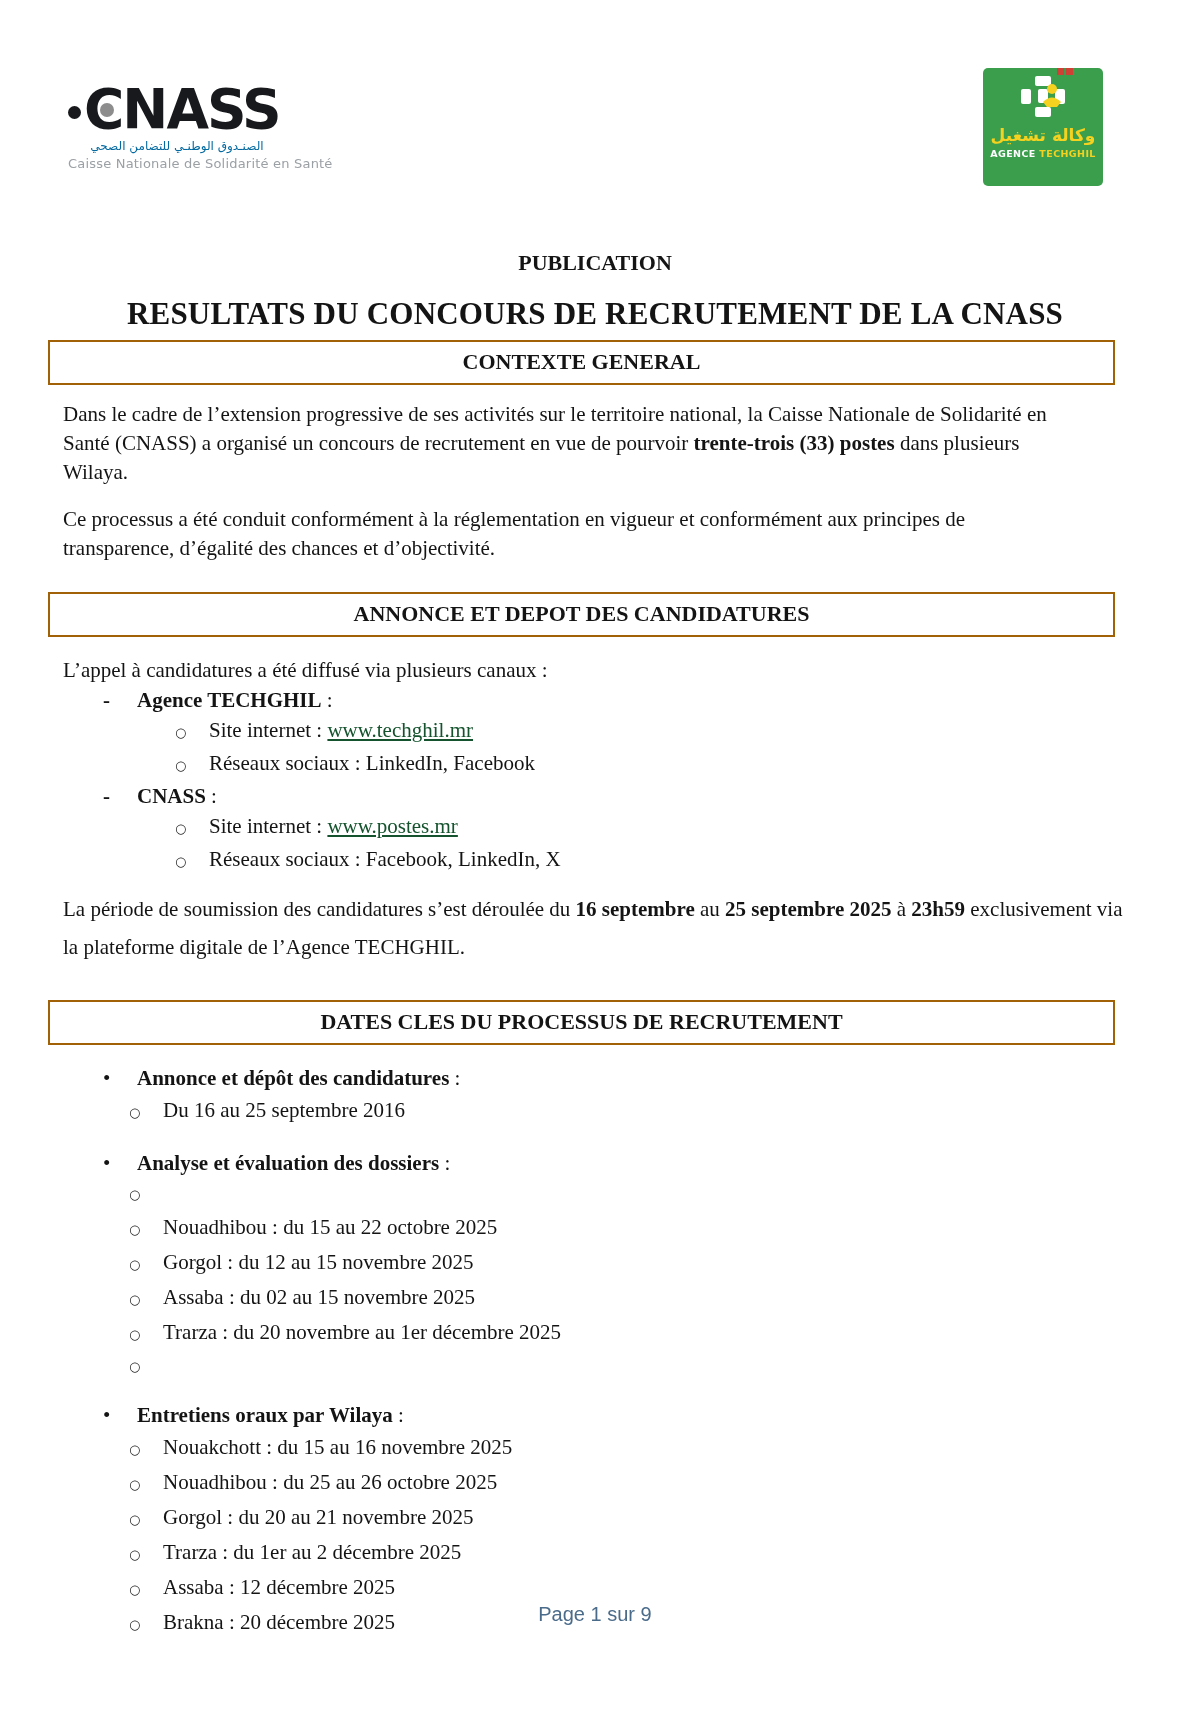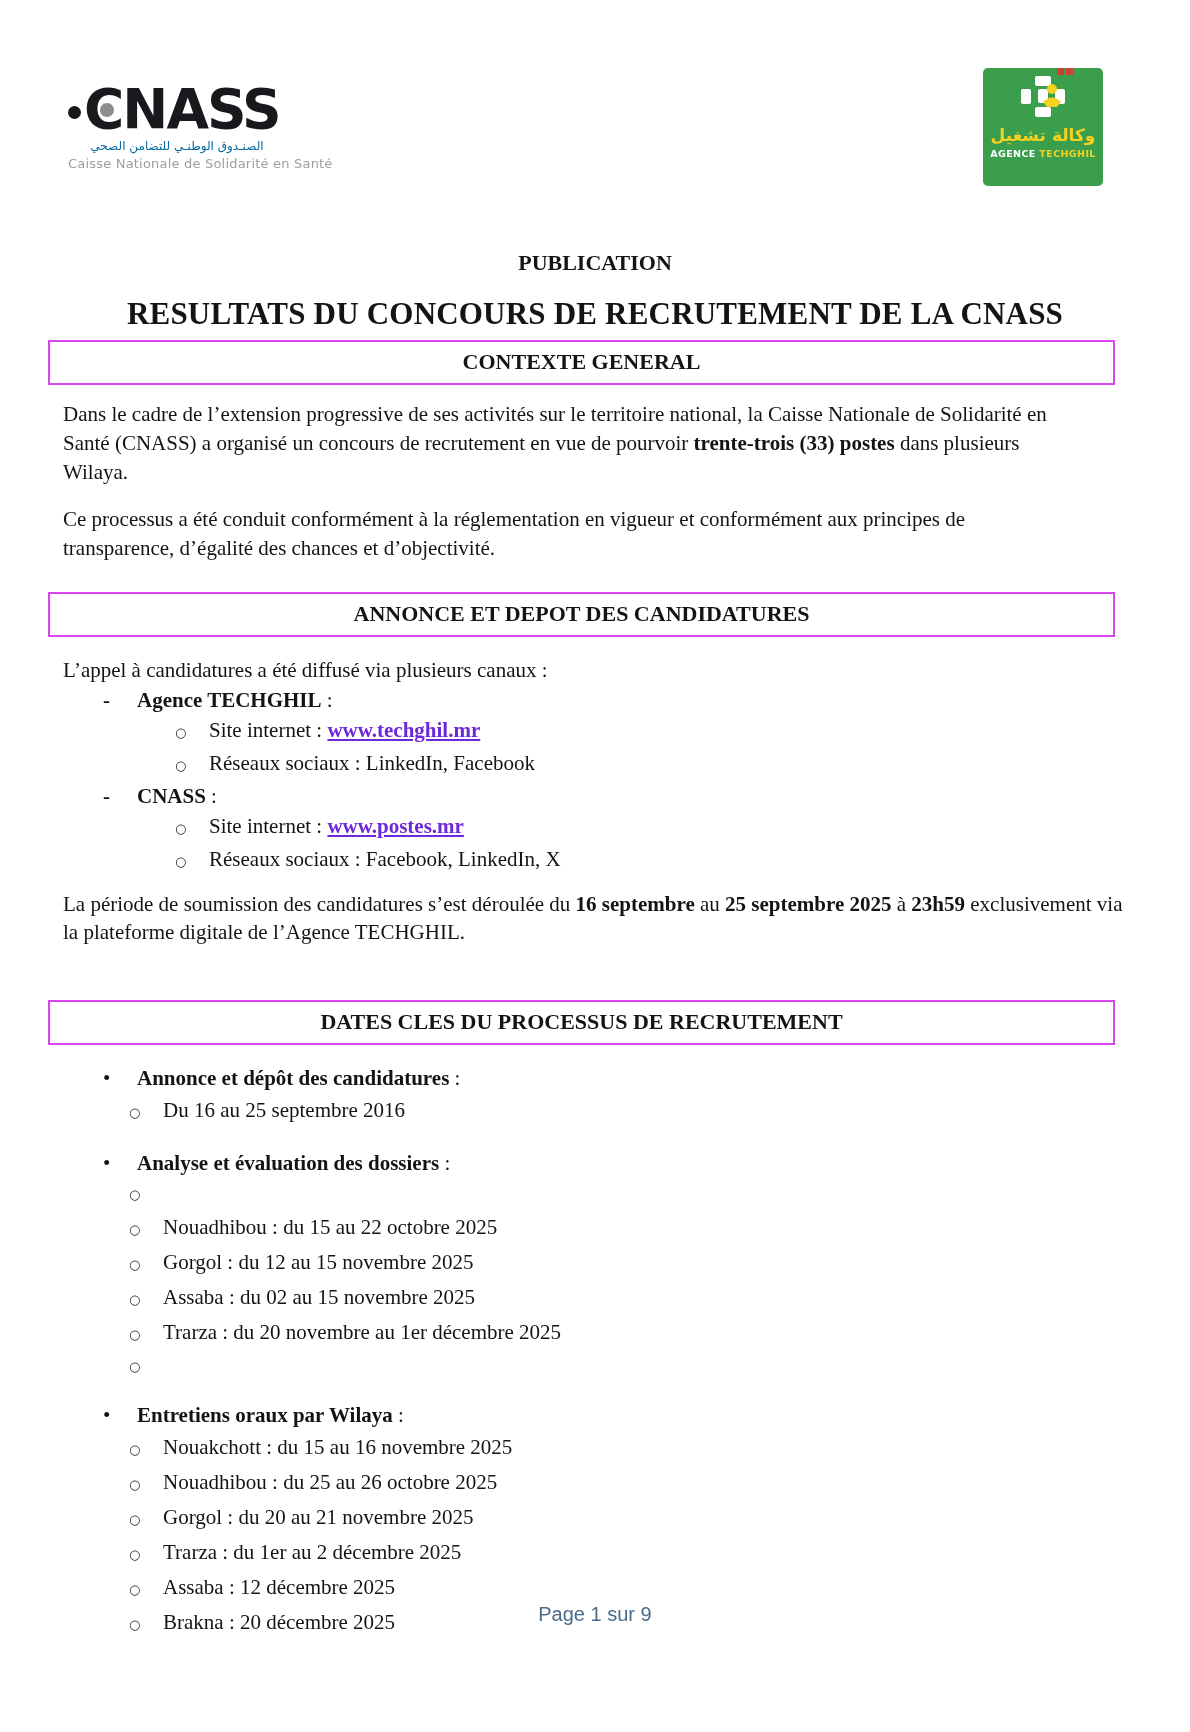--- a/index.html
+++ b/index.html
@@ -22,36 +22,36 @@
   .tg-ar{font-family:"DejaVu Sans",sans-serif;color:#f4d21f;font-weight:bold;font-size:17px;line-height:1;margin-top:3px;}
   .tg-line{font-family:"DejaVu Sans",sans-serif;font-size:9.5px;font-weight:bold;letter-spacing:.4px;margin-top:4px;}
   .tg-agence{color:#ffffff;} .tg-name{color:#f4d21f;}
 
   
   .kicker{position:absolute;top:250px;left:0;width:100%;text-align:center;
           font-size:22px;font-weight:bold;}
   .doc-title{position:absolute;top:296px;left:0;width:100%;text-align:center;
              font-size:31px;font-weight:bold;letter-spacing:.2px;}
 
-  .secbox{position:absolute;left:48px;width:1067px;border:2px solid #d946ef;background:#fff;
+  .secbox{position:absolute;left:48px;width:1067px;border:2px solid #a16207;background:#fff;
           text-align:center;font-weight:bold;font-size:22px;padding:7px 0 8px;box-sizing:border-box;}
   .secbox.b1{top:340px;} .secbox.b2{top:592px;} .secbox.b3{top:1000px;}
 
   .para{position:absolute;left:63px;font-size:21px;line-height:29px;}
   .p1{top:400px;width:1000px;}
   .p2{top:505px;width:985px;}
-  .period{top:890px;width:1060px;line-height:28px;}
+  .period{top:890px;width:1060px;line-height:38px;}
 
   .channels{position:absolute;left:63px;top:655px;width:1008px;font-size:21px;}
   .intro{line-height:30px;}
   .li1{display:flex;align-items:baseline;line-height:30px;padding-left:40px;}
   .li1 .b1g{width:34px;flex:none;font-weight:bold;}
   .li2{display:flex;align-items:baseline;line-height:30px;padding-left:112px;}
   .b2g{width:34px;flex:none;font-family:"DejaVu Sans",sans-serif;font-size:13px;color:#222;}
-  .link{color:#6d28d9;font-weight:bold;text-decoration:underline;cursor:pointer;text-align:center;}
+  .link{color:#14532d;font-weight:normal;text-decoration:underline;cursor:pointer;text-align:center;}
 
   .dates{position:absolute;left:63px;top:1046px;width:1008px;font-size:21px;}
   .dg{margin-top:16px;}
   .dg.dg2{margin-top:18px;}
   .dg-title{display:flex;align-items:baseline;line-height:32px;padding-left:40px;}
   .dg-title .dotb{width:34px;flex:none;font-size:21px;}
   .dg-title b{font-weight:bold;}
   .dates .li2{padding-left:66px;line-height:32px;}
 
   .footer{position:absolute;top:1603px;left:0;width:100%;text-align:center;

